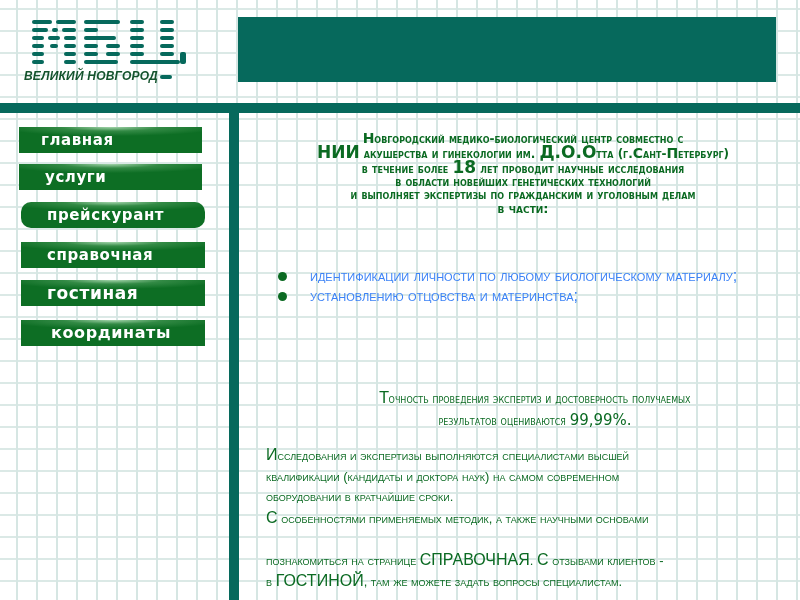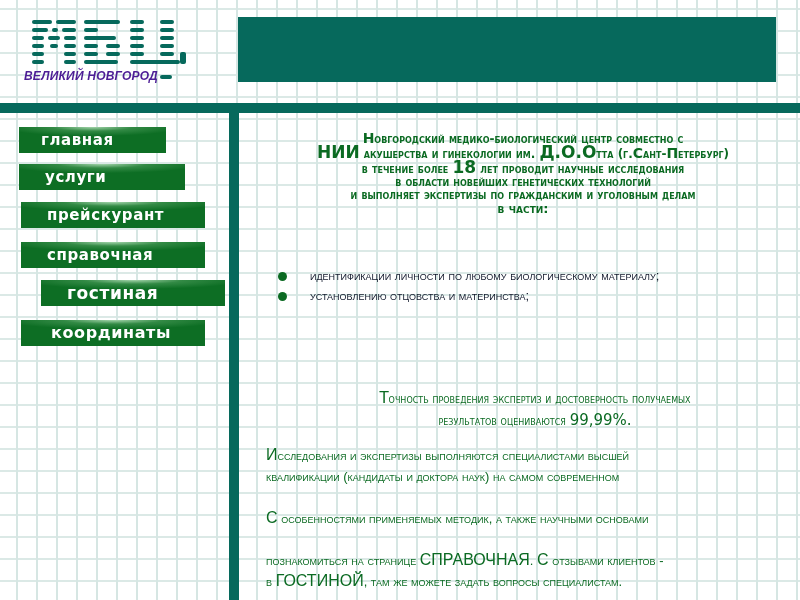--- a/index.html
+++ b/index.html
@@ -34,21 +34,21 @@
     height: 50px;
   }
   .logo-sub {
     position: absolute;
     left: 0;
     top: 51px;
     font-family: "Liberation Sans", sans-serif;
     font-weight: bold;
     font-style: italic;
     font-size: 12px;
-    color: #4c1d95;
+    color: #14532d;
     white-space: nowrap;
     letter-spacing: 0.2px;
   }
   .logo-sub-dash {
     display: inline-block;
     width: 12px;
     height: 4px;
     background: #06695c;
     border-radius: 2px;
     vertical-align: middle;
@@ -130,24 +130,24 @@
     position: absolute;
     left: 30px;
     top: 134px;
   }
   .services li {
     position: relative;
     height: 20px;
     line-height: 20px;
     padding-left: 34px;
     font-family: "Liberation Sans", sans-serif;
-    font-size: 13px;
+    font-size: 16px;
     font-variant: small-caps;
     text-transform: lowercase;
-    color: #0f172a;
+    color: #3b82f6;
     white-space: nowrap;
   }
   .services li .bullet {
     position: absolute;
     left: 2px;
     top: 6px;
     width: 9px;
     height: 9px;
     border-radius: 50%;
     background: #0b6a22;
@@ -229,33 +229,33 @@
   </svg>
   <div class="logo-sub"><span>ВЕЛИКИЙ НОВГОРОД</span><span class="logo-sub-dash"></span></div>
 </div>
 
 <div class="banner"></div>
 
 <div class="hbar"></div>
 <div class="vbar"></div>
 
 <nav>
-  <a class="nav-btn" style="left:19px; top:127px; width:147px; padding-left:22px;">
+  <a class="nav-btn" style="left:19px; top:127px; width:183px; padding-left:22px;">
     <span>главная</span>
   </a>
-  <a class="nav-btn" style="left:19px; top:164px; width:166px; padding-left:26px;">
+  <a class="nav-btn" style="left:19px; top:164px; width:183px; padding-left:26px;">
     <span>услуги</span>
   </a>
-  <a class="nav-btn" style="left:21px; top:202px; width:184px; padding-left:26px;">
+  <a class="nav-btn" style="left:21px; top:202px; width:184px; padding-left:26px;border-radius:10px;">
     <span>прейскурант</span>
   </a>
   <a class="nav-btn" style="left:21px; top:242px; width:184px; padding-left:26px;">
     <span>справочная</span>
   </a>
-  <a class="nav-btn" style="left:21px; top:280px; width:184px; padding-left:26px; font-size:17px;margin-left:20px;">
+  <a class="nav-btn" style="left:21px; top:280px; width:184px; padding-left:26px; font-size:17px;">
     <span>гостиная</span>
   </a>
   <a class="nav-btn" style="left:21px; top:320px; width:184px; padding-left:30px; font-size:16px;">
     <span>координаты</span>
   </a>
 </nav>
 
 <div class="content">
   <p class="intro">
     <span class="cap">Н</span><span>овгородский медико-биологический центр совместно с</span><br>
@@ -272,19 +272,19 @@
   </ul>
 
   <p class="accuracy">
     <span class="big">Т</span><span>очность проведения экспертиз и достоверность получаемых</span><br>
     <span>результатов оцениваются </span><span class="big">99,99%.</span>
   </p>
 
   <p class="body-text">
     <span class="big">И</span><span>сследования и экспертизы выполняются специалистами высшей</span><br>
     <span>квалификации (кандидаты и доктора наук) на самом современном</span><br>
-    <br>
+    <span>оборудовании в кратчайшие сроки.</span><br>
     <span class="big">С</span><span> особенностями применяемых методик, а также научными основами</span><br>
     <br>
     <span>познакомиться на странице </span><span class="big">СПРАВОЧНАЯ</span><span>. </span><span class="big">С</span><span> отзывами клиентов -</span><br>
     <span>в </span><span class="big">ГОСТИНОЙ</span><span>, там же можете задать вопросы специалистам.</span>
   </p>
 </div>
 
 </body></html>

